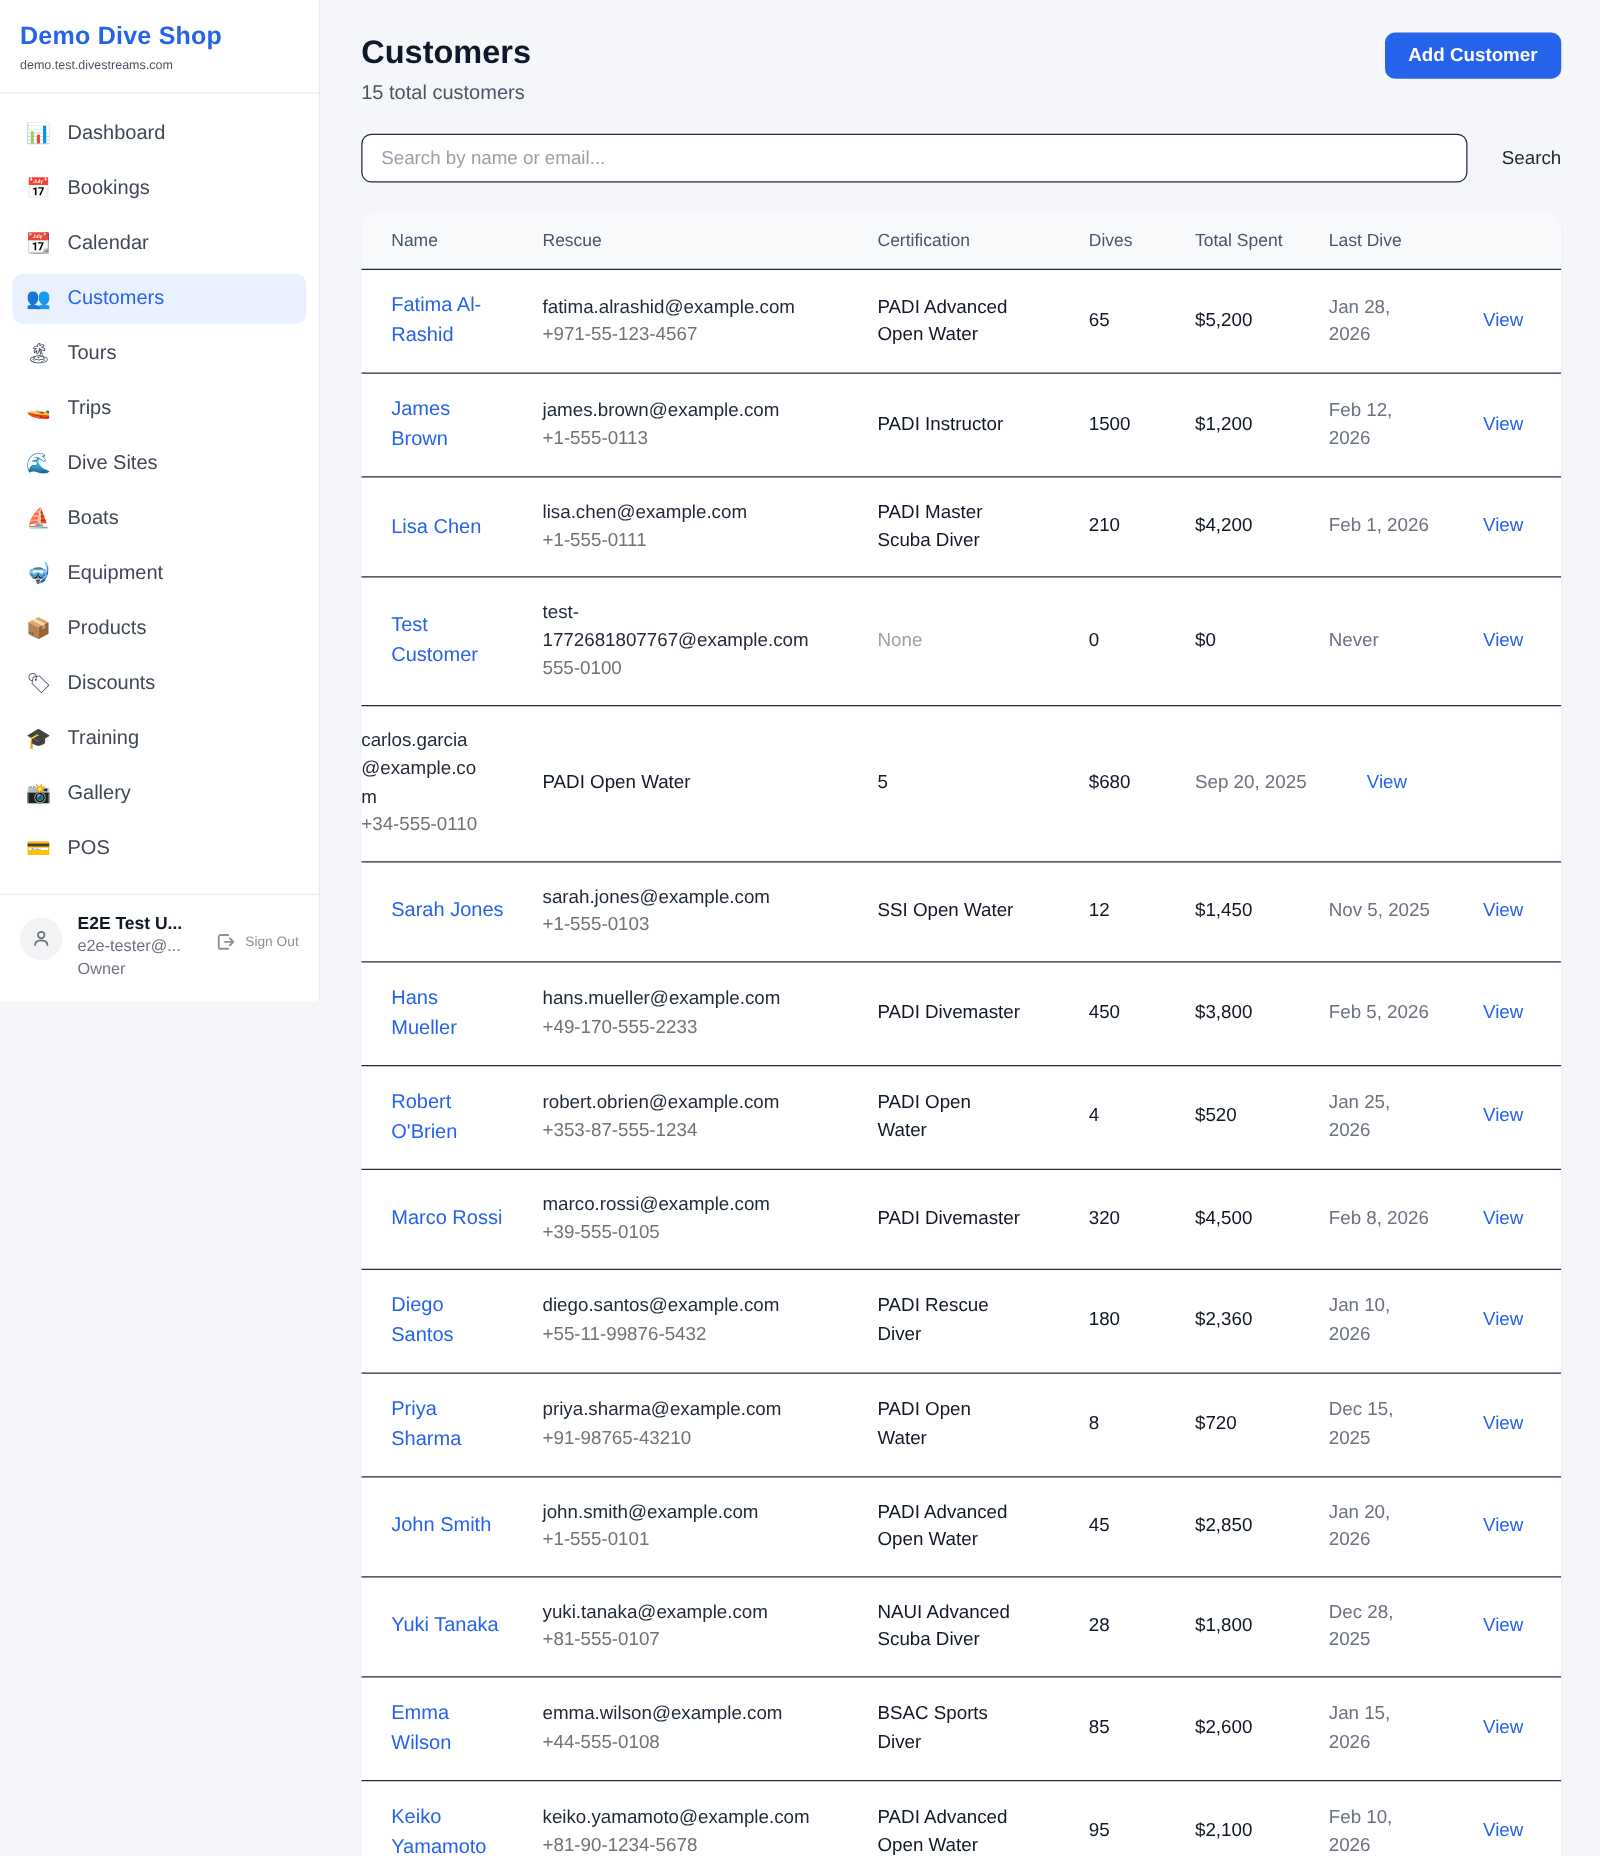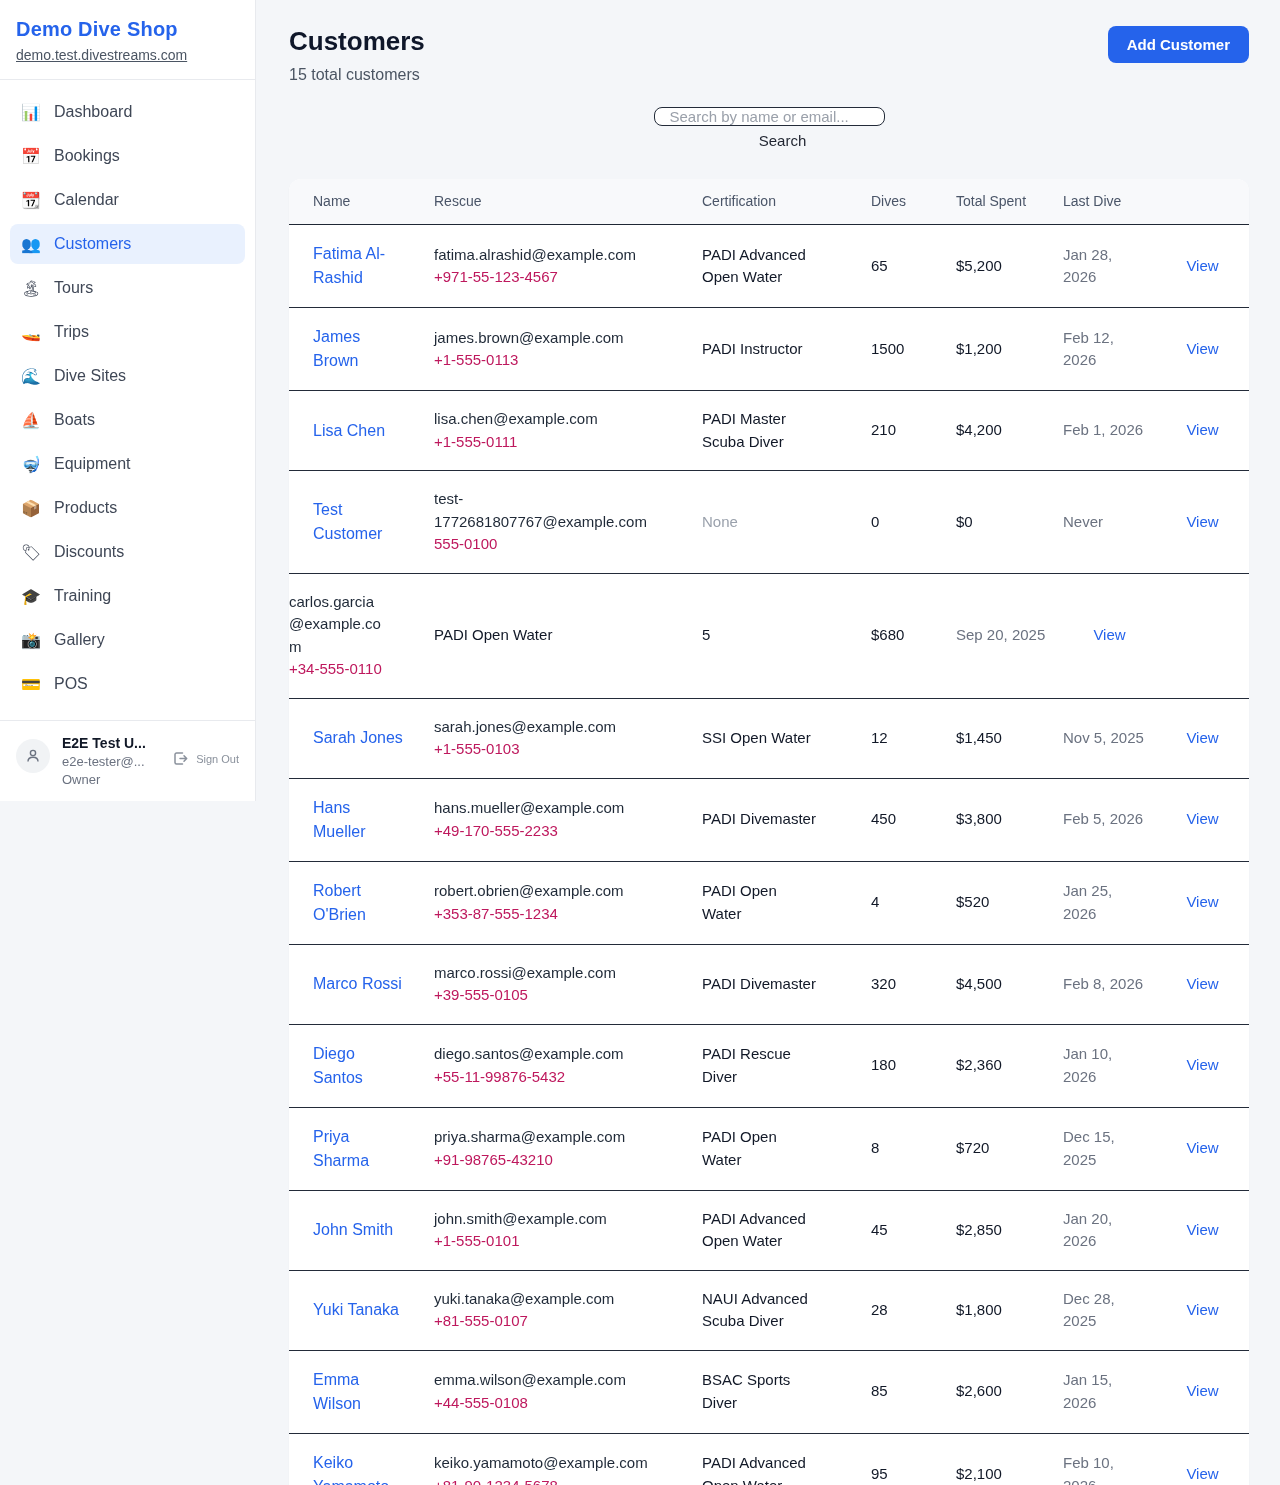--- a/index.html
+++ b/index.html
@@ -13,21 +13,21 @@
   .app { display:flex; align-items:flex-start; }
 
   
   .sidebar {
     width:256px; height:801px; background:#ffffff;
     border-right:1px solid #e8eaee;
     display:flex; flex-direction:column; flex-shrink:0;
   }
   .brand { padding:18px 16px 16px 16px; border-bottom:1px solid #e8eaee; }
   .brand-name { font-size:20px; font-weight:700; color:#2563eb; letter-spacing:.2px; }
-  .brand-domain { font-size:14px; color:#4b5563; margin-top:6px;text-decoration:underline; }
+  .brand-domain { font-size:10px; color:#4b5563; margin-top:6px; }
   .nav { padding:12px 10px; flex:1; }
   .nav-item {
     display:flex; align-items:center; gap:13px;
     height:40px; margin-bottom:4px; padding:0 11px;
     border-radius:8px; font-size:16px; color:#3f4756; cursor:pointer;
   }
   .nav-item.active { background:#e9f1fe; color:#2563eb; }
   .nav-icon { width:20px; font-size:16px; text-align:center; flex-shrink:0; }
   .user-box {
     border-top:1px solid #e8eaee; padding:14px 16px 20px 16px;
@@ -48,21 +48,21 @@
   
   .main { flex:1; padding:26px 31px 26px 33px; min-width:0; }
   .page-head { display:flex; justify-content:space-between; align-items:flex-start; }
   .page-title { font-size:26px; font-weight:700; color:#0f172a; }
   .page-subtitle { font-size:16px; color:#4b5563; margin-top:9px; }
   .btn-primary {
     background:#2563eb; color:#ffffff; border:none; border-radius:8px;
     font-family:inherit; font-size:15px; font-weight:600;
     padding:10px 19px; cursor:pointer;
   }
-  .search-row { display:flex; align-items:center; margin-top:23px;flex-direction:column; }
+  .search-row { display:flex; align-items:center; margin-top:23px; }
   .search-input {
     flex:1; height:39px; background:#ffffff;
     border:1px solid #232b39; border-radius:8px;
     padding:0 15px; font-family:inherit; font-size:15px; color:#111827;
   }
   .search-input::placeholder { color:#9aa0aa; }
   .search-btn {
     background:none; border:none; font-family:inherit;
     font-size:15px; color:#1f2430; margin-left:27px; cursor:pointer; padding:6px 0;
   }
@@ -83,21 +83,21 @@
   }
   .tr { border-bottom:1px solid #232b39; }
   .tr:last-child { border-bottom:none; }
   .td { padding:17px 12px 17px 0; line-height:1.5; font-size:15px; color:#111827; }
   .c0 { padding-left:24px; padding-right:29px; }
   .c1 { padding-right:48px; }
   .c2 { padding-right:51px; }
   .c6 { text-align:center; padding-right:0; }
   .name-link { color:#2563eb; font-size:16px; text-decoration:none; cursor:pointer; display:inline-block; }
   .email { display:block; color:#1f2937; overflow-wrap:break-word; }
-  .phone { display:block; color:#be185d; }
+  .phone { display:block; color:#737373; }
   .cert { color:#111827; }
   .cert.muted { color:#9aa1ac; }
   .last-dive { color:#6b7280; }
   .view-link { color:#2563eb; font-size:15px; text-decoration:none; cursor:pointer; }
 </style>
 </head>
 <body>
 
 <div class="app">
 

